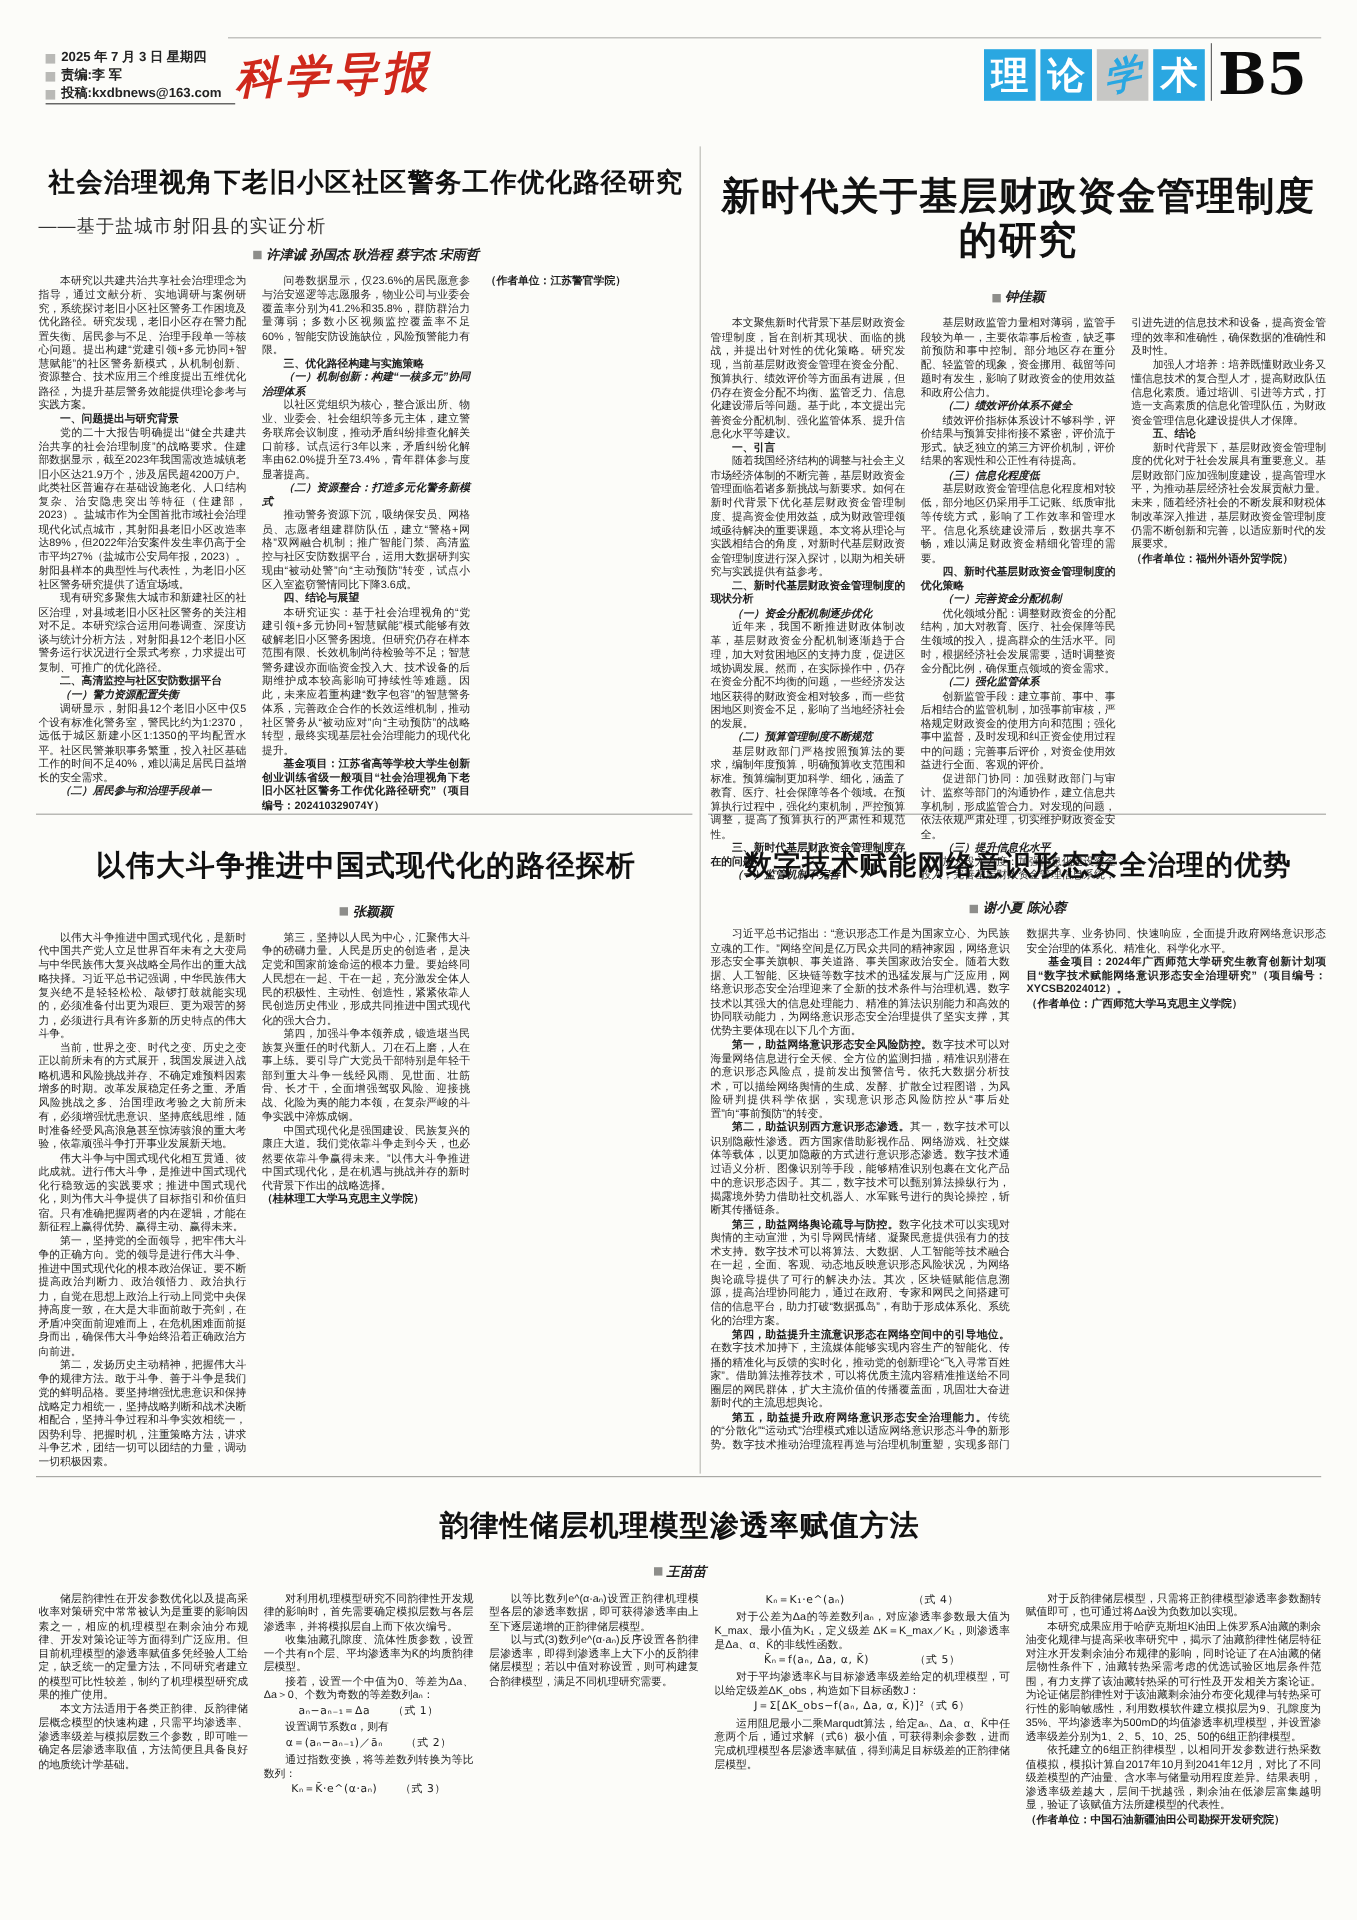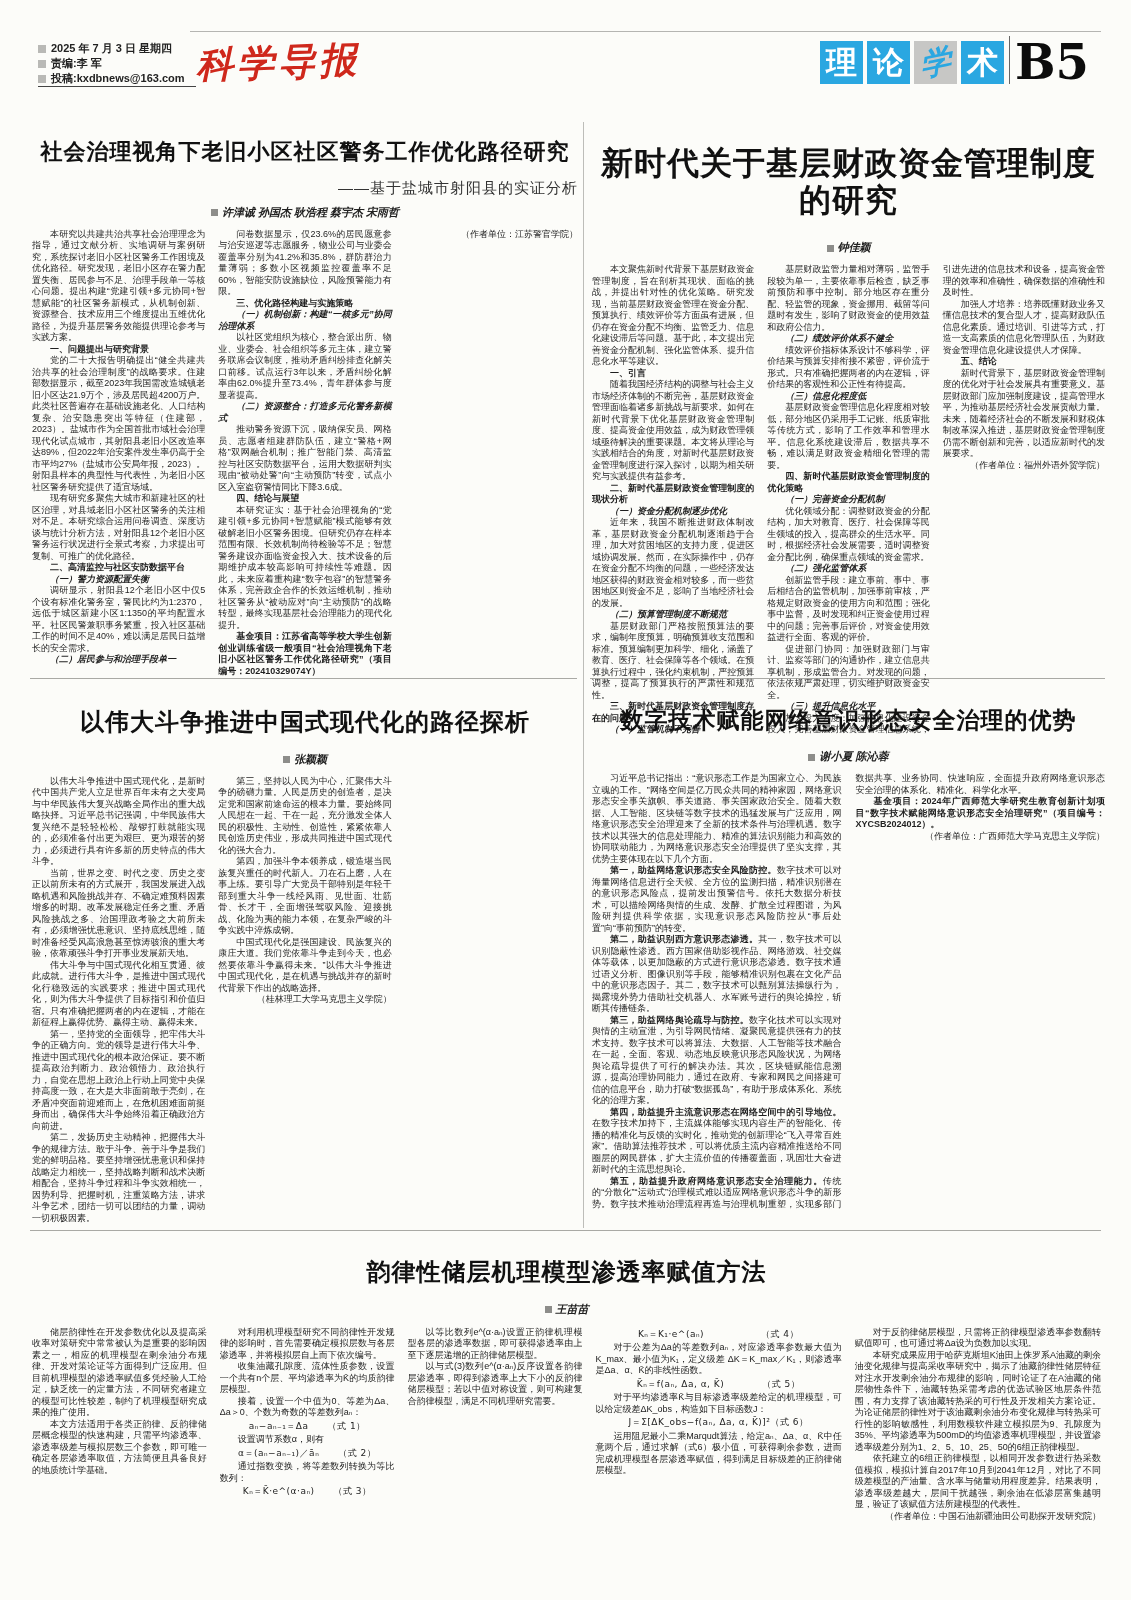--- a/index.html
+++ b/index.html
@@ -21,35 +21,35 @@
   .tile.gray span{display:inline-block;transform:rotate(-12deg) skewX(-6deg);font-style:italic;}
   .sect-divider{width:1px;height:48px;background:#666;margin-left:5px;}
   .pageno{font-family:"DejaVu Serif","Liberation Serif",serif;font-size:48px;font-weight:700;
           color:#0c0c0c;line-height:0.92;margin-left:5px;}
   
   .vrule{position:absolute;width:1px;background:#bdbdb9;}
   .hrule{position:absolute;height:1px;background:#a9a9a5;}
   
   .article{position:absolute;}
   .a-title{font-weight:700;text-align:center;color:#111;letter-spacing:1px;line-height:1.15;}
-  .a-sub{text-align:right;font-size:15px;color:#333;margin-top:4px;letter-spacing:1px;}
+  .a-sub{text-align:left;font-size:15px;color:#333;margin-top:4px;letter-spacing:1px;}
   .a-byline{text-align:center;font-size:11px;font-weight:700;color:#222;margin-top:7px;font-style:italic;}
   .a-byline .msq{width:7px;height:7px;background:#8d8d8a;vertical-align:middle;margin-right:4px;display:inline-block;}
   .body{margin-top:9px;text-align:justify;font-size:9px;line-height:11.5px;color:#1f1f1f;
         overflow:hidden;column-fill:auto;}
   .cols3{column-count:3;column-gap:13px;}
   .cols2{column-count:2;column-gap:14px;}
   .bi{margin:0;text-indent:2em;}
   .bi b{font-weight:700;}
   .bi.h1{font-weight:700;}
   .bi.h2{font-weight:700;font-style:italic;}
   .bi.f{text-indent:0;text-align:center;font-family:"DejaVu Sans","Liberation Sans",sans-serif;
         padding:2px 0;letter-spacing:0.5px;}
   .bi.fund{font-weight:700;}
-  .bi.attr{text-indent:0;text-align:right;font-weight:400;}
+  .bi.attr{text-indent:0;text-align:left;font-weight:700;}
   
   .a5cols{display:flex;margin-top:10px;}
   .a5col{text-align:justify;font-size:9px;line-height:11.5px;overflow:hidden;}
   .a5col.n{width:176px;margin-right:13px;}
   .a5col.w{width:248px;margin-right:13px;}
   .a5col:last-child{margin-right:0;}
 </style>
 </head>
 <body>
 
@@ -130,21 +130,21 @@
         <p class="bi p">随着我国经济结构的调整与社会主义市场经济体制的不断完善，基层财政资金管理面临着诸多新挑战与新要求。如何在新时代背景下优化基层财政资金管理制度、提高资金使用效益，成为财政管理领域亟待解决的重要课题。本文将从理论与实践相结合的角度，对新时代基层财政资金管理制度进行深入探讨，以期为相关研究与实践提供有益参考。</p>
         <p class="bi h1">二、新时代基层财政资金管理制度的现状分析</p>
         <p class="bi h2">（一）资金分配机制逐步优化</p>
         <p class="bi p">近年来，我国不断推进财政体制改革，基层财政资金分配机制逐渐趋于合理，加大对贫困地区的支持力度，促进区域协调发展。然而，在实际操作中，仍存在资金分配不均衡的问题，一些经济发达地区获得的财政资金相对较多，而一些贫困地区则资金不足，影响了当地经济社会的发展。</p>
         <p class="bi h2">（二）预算管理制度不断规范</p>
         <p class="bi p">基层财政部门严格按照预算法的要求，编制年度预算，明确预算收支范围和标准。预算编制更加科学、细化，涵盖了教育、医疗、社会保障等各个领域。在预算执行过程中，强化约束机制，严控预算调整，提高了预算执行的严肃性和规范性。</p>
         <p class="bi h1">三、新时代基层财政资金管理制度存在的问题</p>
         <p class="bi h2">（一）监管机制不完善</p>
         <p class="bi p">基层财政监管力量相对薄弱，监管手段较为单一，主要依靠事后检查，缺乏事前预防和事中控制。部分地区存在重分配、轻监管的现象，资金挪用、截留等问题时有发生，影响了财政资金的使用效益和政府公信力。</p>
         <p class="bi h2">（二）绩效评价体系不健全</p>
-        <p class="bi p">绩效评价指标体系设计不够科学，评价结果与预算安排衔接不紧密，评价流于形式。只有准确把握两者的内在逻辑，评价结果的客观性和公正性有待提高。</p>
+        <p class="bi p">绩效评价指标体系设计不够科学，评价结果与预算安排衔接不紧密，评价流于形式。缺乏独立的第三方评价机制，评价结果的客观性和公正性有待提高。</p>
         <p class="bi h2">（三）信息化程度低</p>
         <p class="bi p">基层财政资金管理信息化程度相对较低，部分地区仍采用手工记账、纸质审批等传统方式，影响了工作效率和管理水平。信息化系统建设滞后，数据共享不畅，难以满足财政资金精细化管理的需要。</p>
         <p class="bi h1">四、新时代基层财政资金管理制度的优化策略</p>
         <p class="bi h2">（一）完善资金分配机制</p>
         <p class="bi p">优化领域分配：调整财政资金的分配结构，加大对教育、医疗、社会保障等民生领域的投入，提高群众的生活水平。同时，根据经济社会发展需要，适时调整资金分配比例，确保重点领域的资金需求。</p>
         <p class="bi h2">（二）强化监管体系</p>
         <p class="bi p">创新监管手段：建立事前、事中、事后相结合的监管机制，加强事前审核，严格规定财政资金的使用方向和范围；强化事中监督，及时发现和纠正资金使用过程中的问题；完善事后评价，对资金使用效益进行全面、客观的评价。</p>
         <p class="bi p">促进部门协同：加强财政部门与审计、监察等部门的沟通协作，建立信息共享机制，形成监管合力。对发现的问题，依法依规严肃处理，切实维护财政资金安全。</p>
         <p class="bi h2">（三）提升信息化水平</p>
         <p class="bi p">加大投入力度：加强信息化建设资金投入，完善基层财政资金管理信息系统，引进先进的信息技术和设备，提高资金管理的效率和准确性，确保数据的准确性和及时性。</p>

